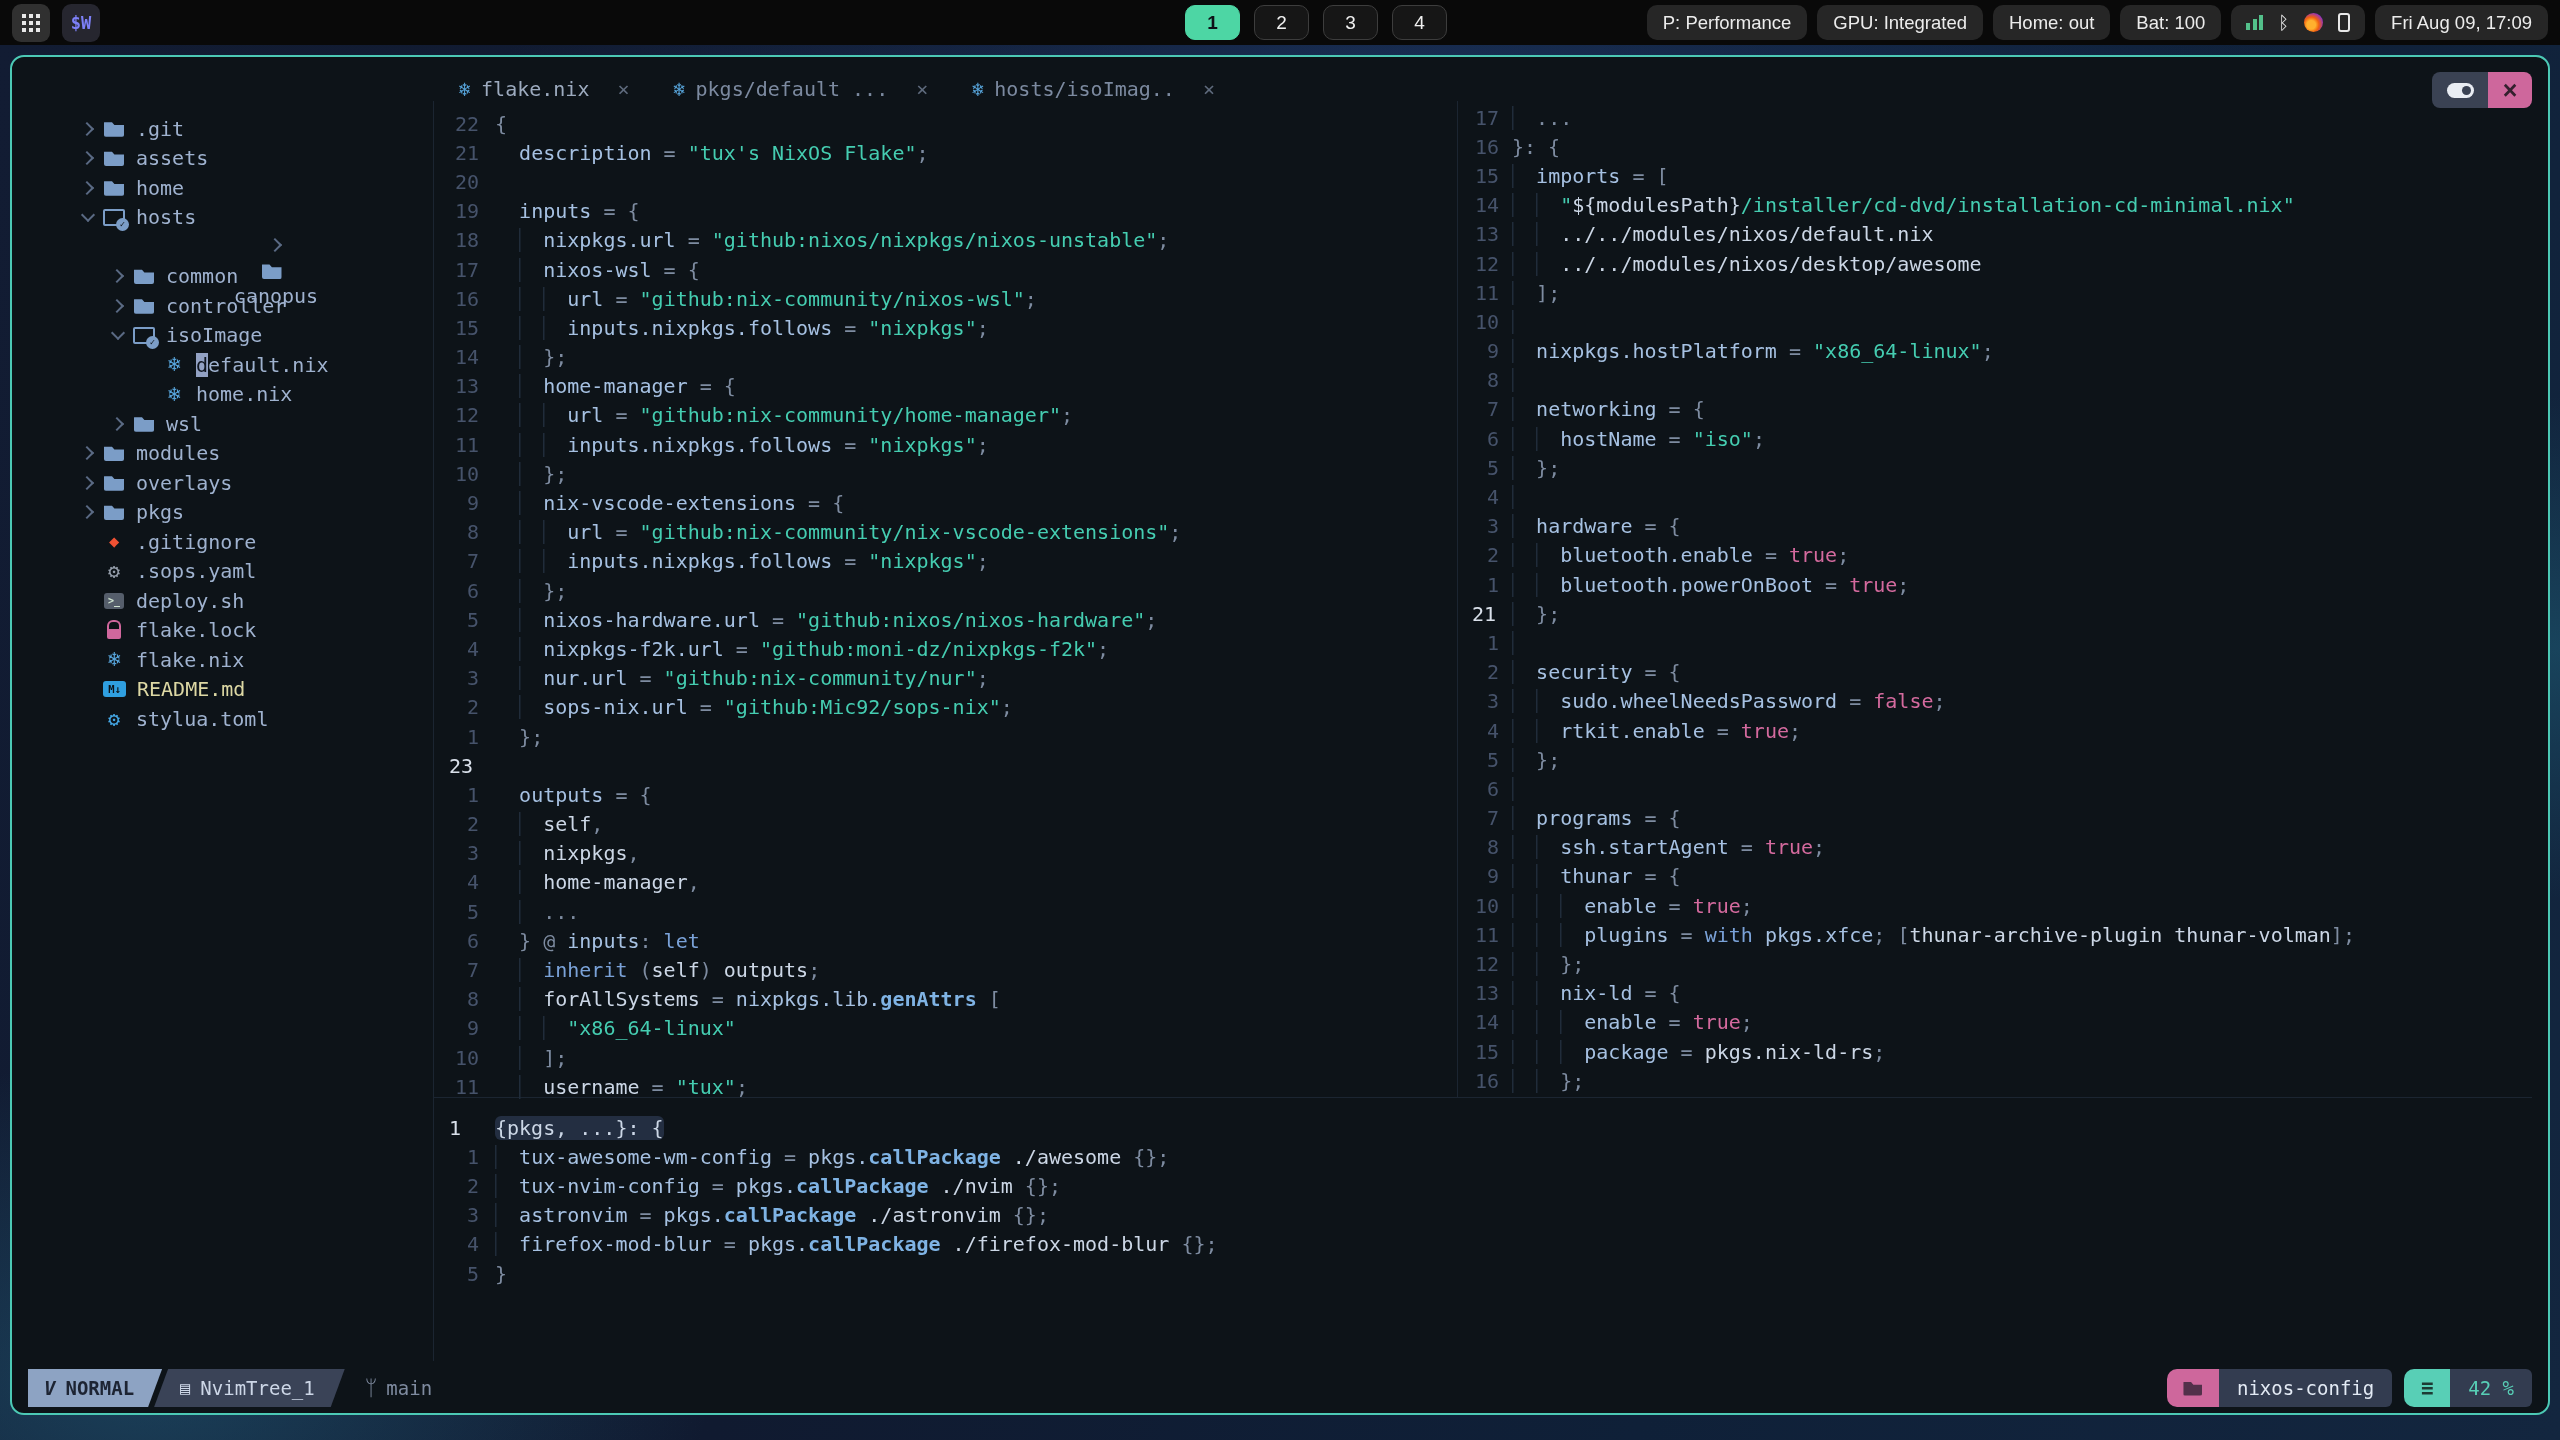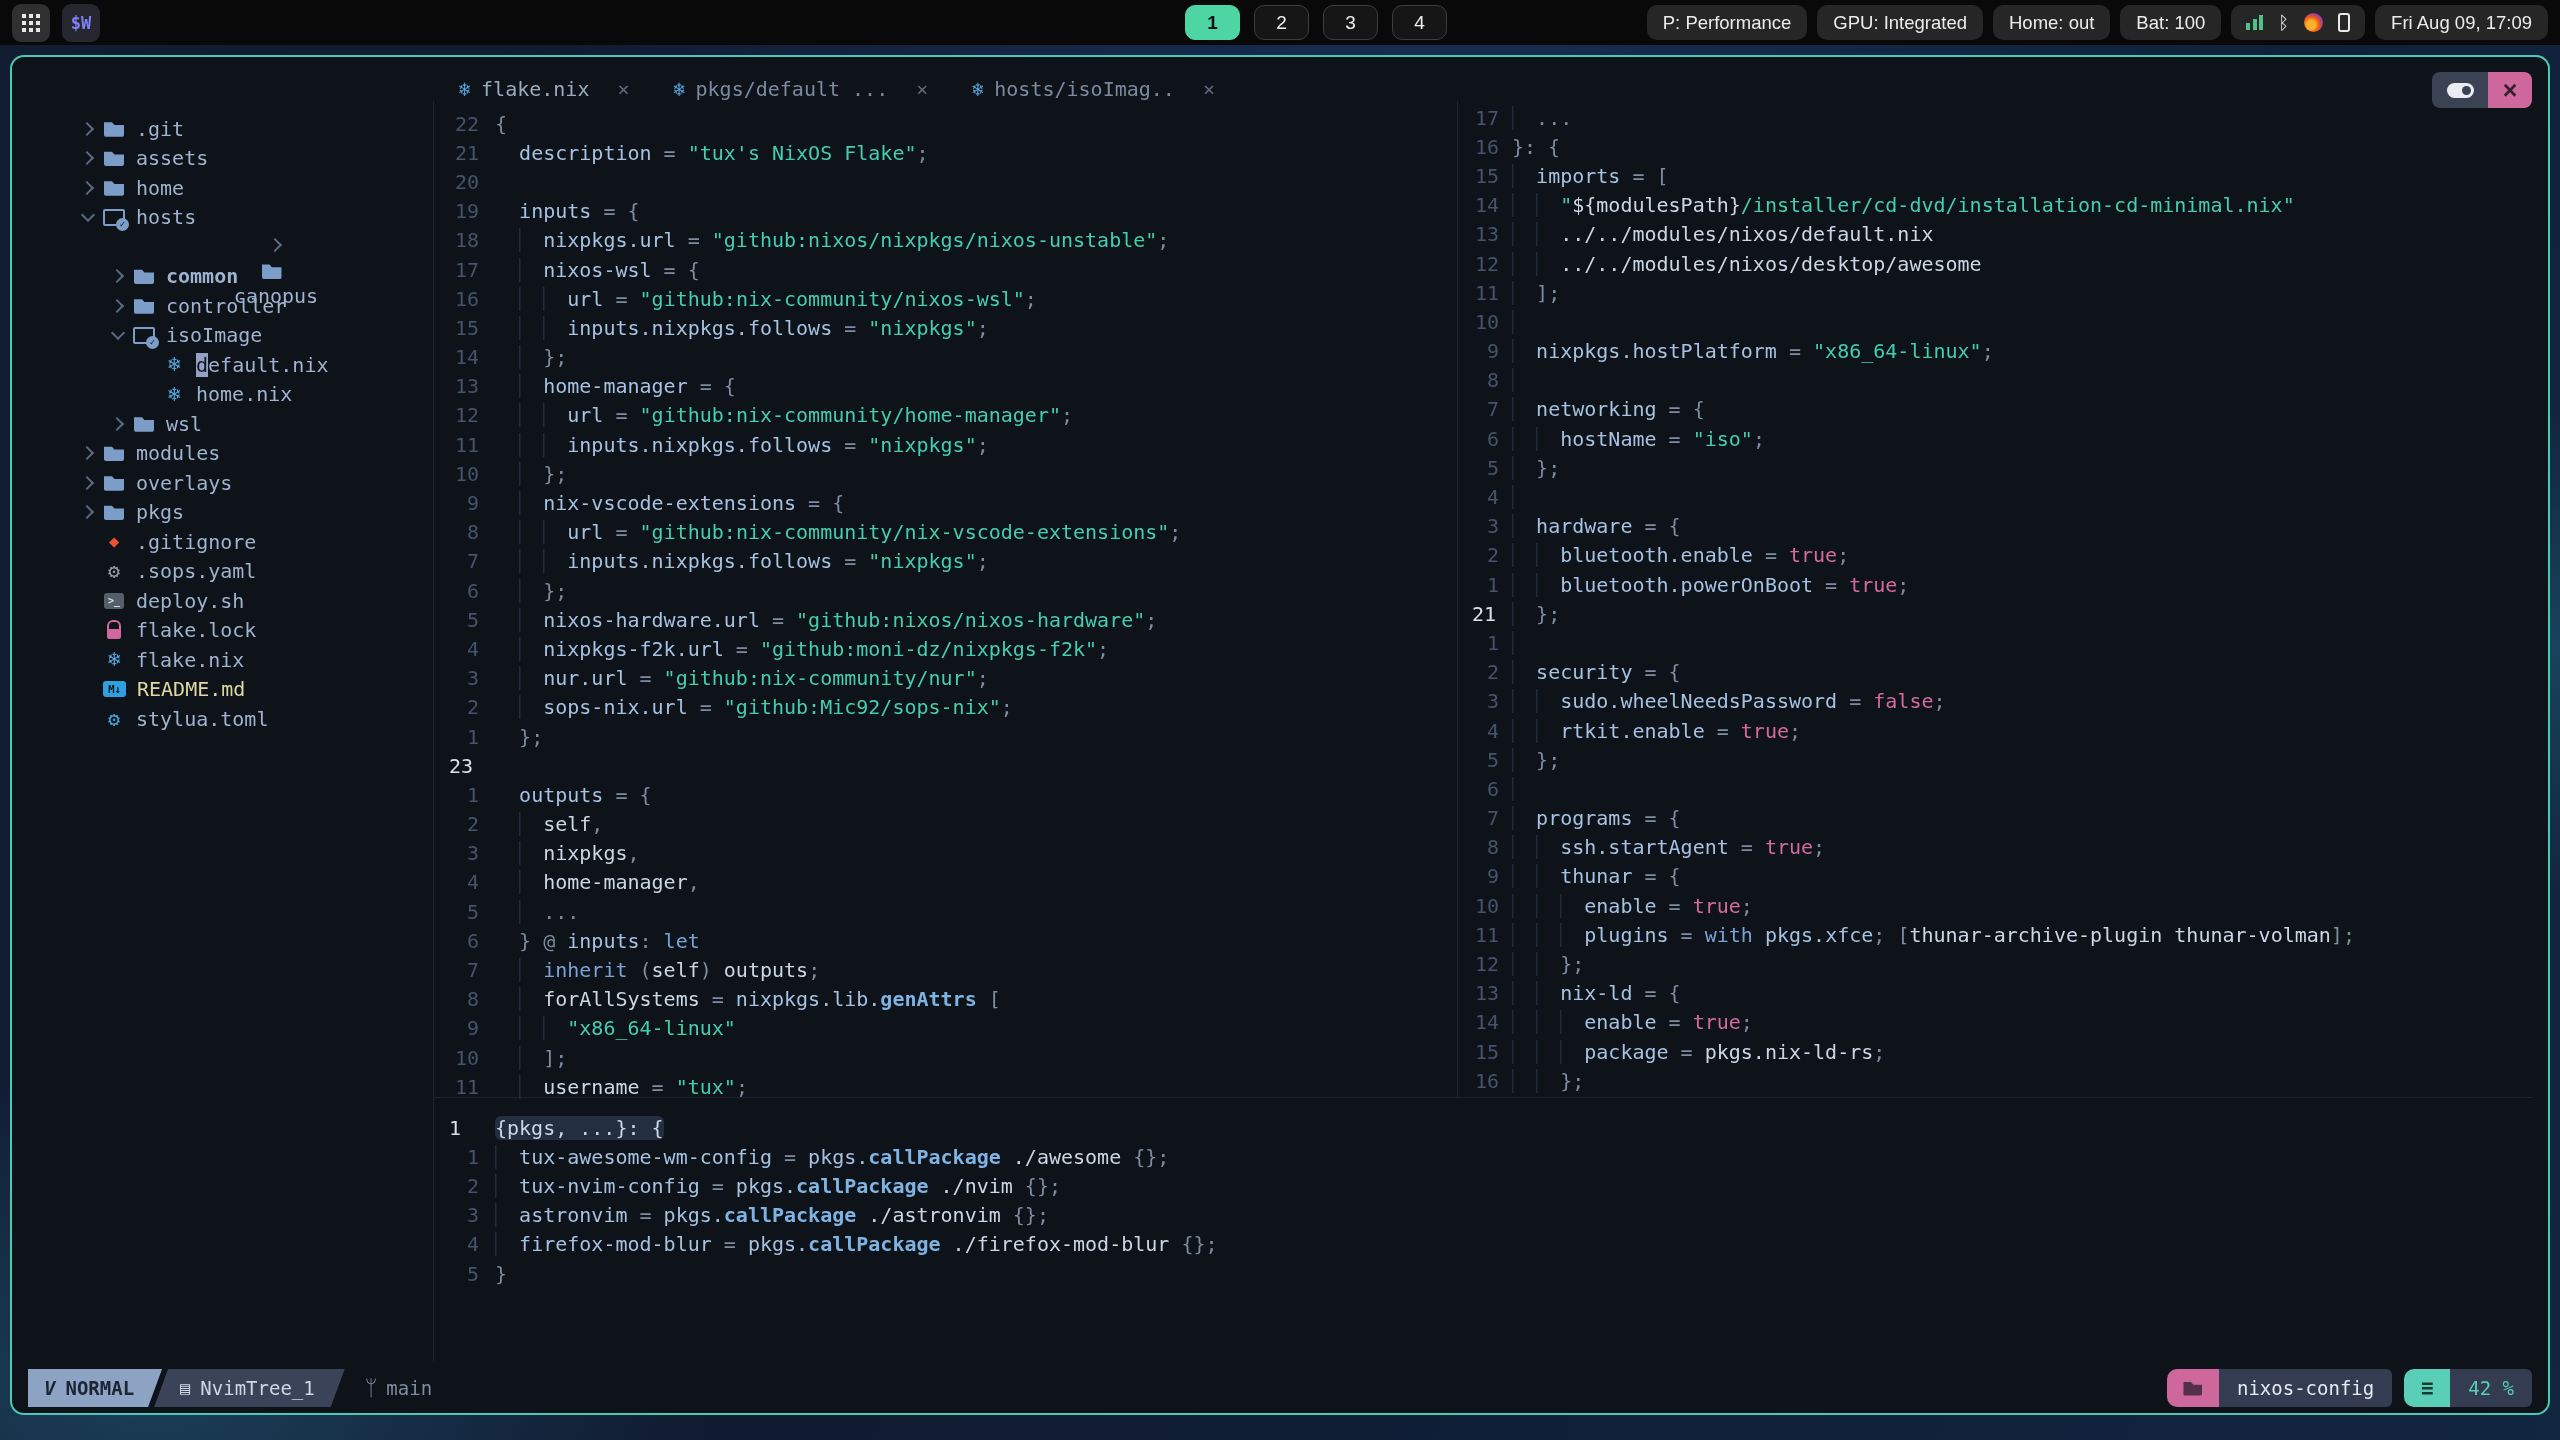--- a/index.html
+++ b/index.html
@@ -182,21 +182,21 @@
       <div class="trow" style="padding-left: 0px;">
         <span class="chv down"></span>
         <span class="fico folder-check"></span>
         <span class="tlab">hosts</span>
       </div>
       <div class="trow" style="padding-left: 30px; flex-direction: column;">
         <span class="chv right"></span>
         <span class="fico folder"></span>
         <span class="tlab">canopus</span>
       </div>
-      <div class="trow" style="padding-left: 30px; font-weight: bold;">
+      <div class="trow" style="padding-left: 30px;">
         <span class="chv right"></span>
         <span class="fico folder"></span>
         <span class="tlab">common</span>
       </div>
       <div class="trow" style="padding-left: 30px;">
         <span class="chv right"></span>
         <span class="fico folder"></span>
         <span class="tlab">controller</span>
       </div>
       <div class="trow" style="padding-left: 30px;">

